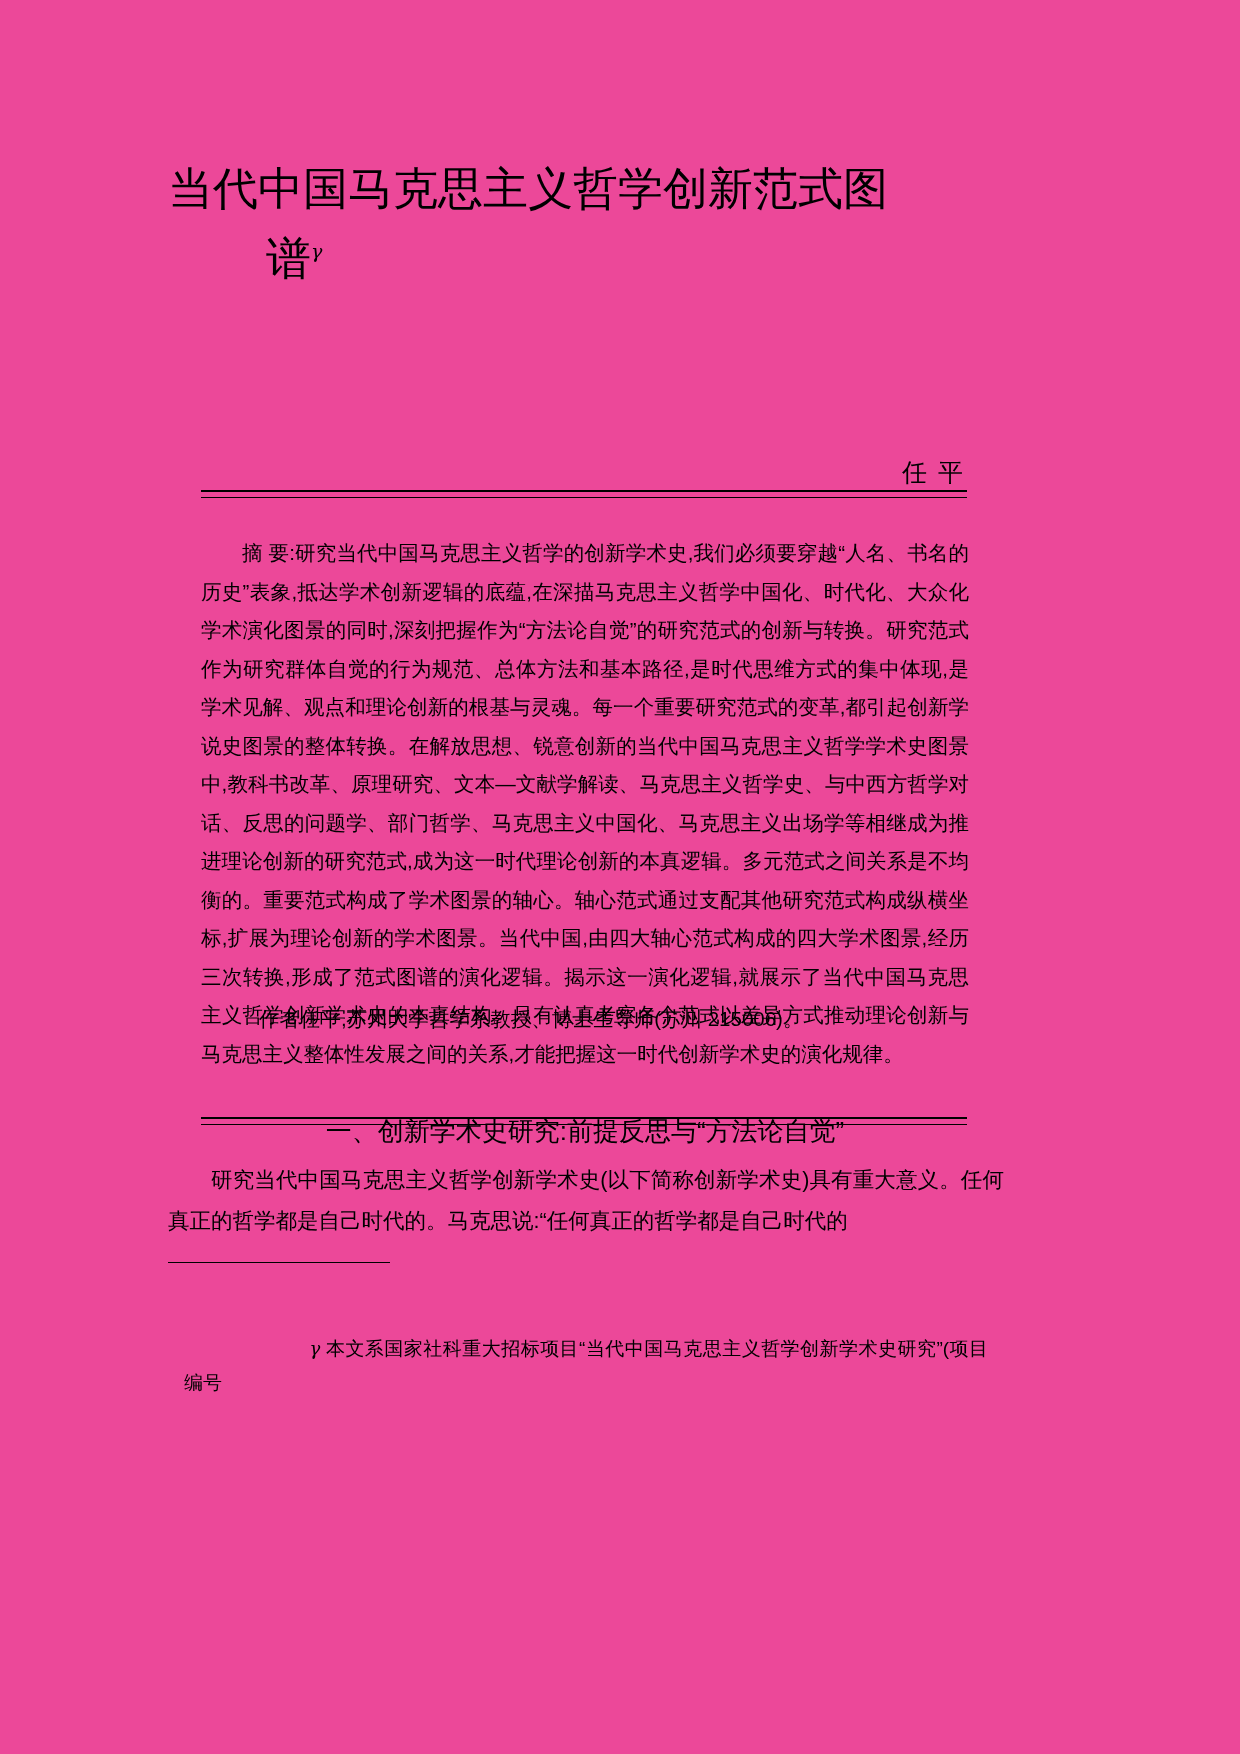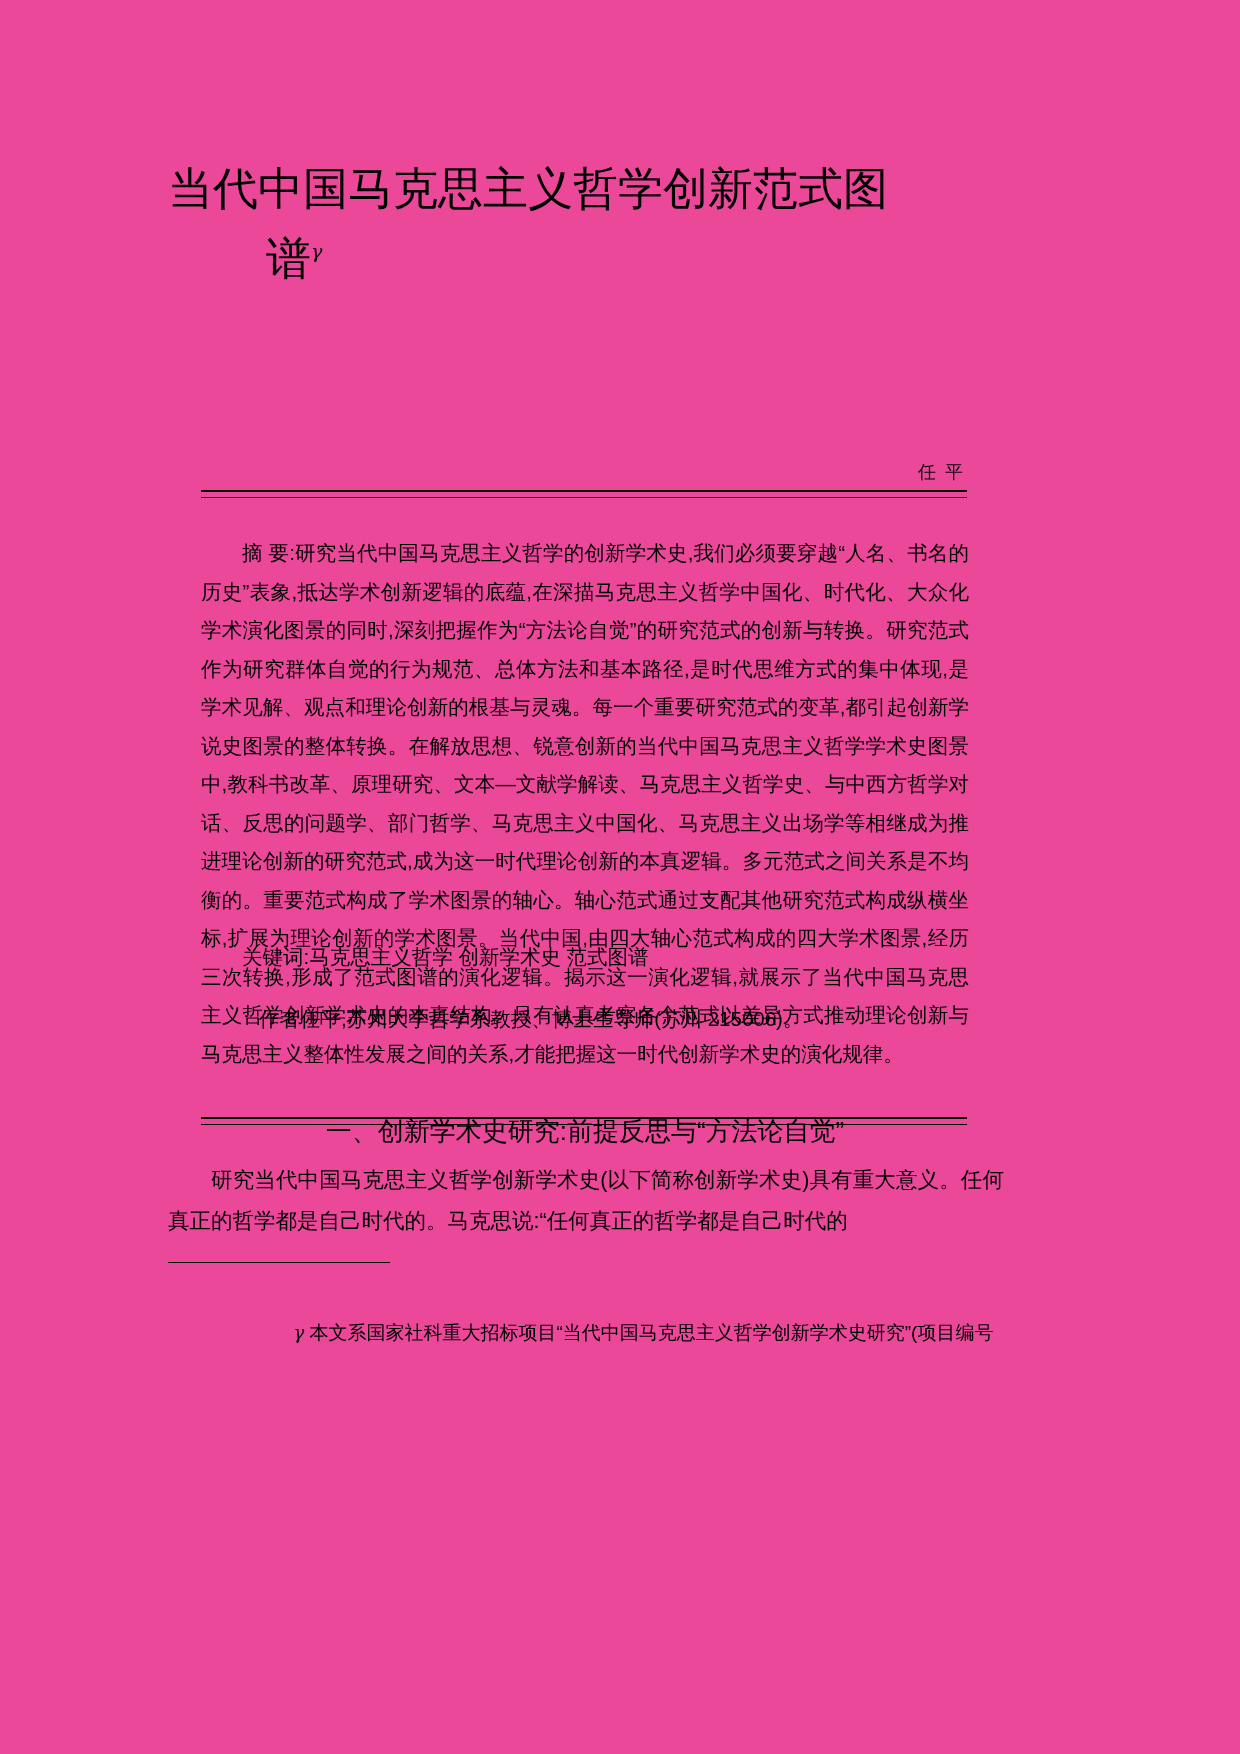--- a/index.html
+++ b/index.html
@@ -48,21 +48,21 @@
     font-style: italic;
   }
 
   
   .author-line {
     position: absolute;
     left: 200px;
     top: 455px;
     width: 765px;
     text-align: right;
-    font-size: 18px;
+    font-size: 25px;
     letter-spacing: 2px;
     line-height: 34px;
   }
 
   
   .rule-double {
     position: absolute;
     left: 201px;
     width: 766px;
     height: 5px;
@@ -148,21 +148,21 @@
   .footnote {
     position: absolute;
     left: 168px;
     top: 1316px;
     width: 836px;
     font-size: 19px;
     line-height: 34px;
     text-align: justify;
     text-justify: inter-character;
   }
-  .footnote p { margin: 0; text-indent: 0; }
+  .footnote p { margin: 16px; text-indent: 0; }
   .footnote .fn-first { text-indent: 6.6em; }
   .fn-mark {
     font-family: "DejaVu Serif", serif;
     font-style: italic;
     font-size: 18px;
   }
 </style>
 </head>
 <body>
 
@@ -174,21 +174,20 @@
   </div>
 
   <div class="author-line">任  平</div>
 
   <div class="rule-double" id="rule-top"></div>
 
   <div class="abstract">
     <p>摘 要:研究当代中国马克思主义哲学的创新学术史,我们必须要穿越“人名、书名的历史”表象,抵达学术创新逻辑的底蕴,在深描马克思主义哲学中国化、时代化、大众化学术演化图景的同时,深刻把握作为“方法论自觉”的研究范式的创新与转换。研究范式作为研究群体自觉的行为规范、总体方法和基本路径,是时代思维方式的集中体现,是学术见解、观点和理论创新的根基与灵魂。每一个重要研究范式的变革,都引起创新学说史图景的整体转换。在解放思想、锐意创新的当代中国马克思主义哲学学术史图景中,教科书改革、原理研究、文本—文献学解读、马克思主义哲学史、与中西方哲学对话、反思的问题学、部门哲学、马克思主义中国化、马克思主义出场学等相继成为推进理论创新的研究范式,成为这一时代理论创新的本真逻辑。多元范式之间关系是不均衡的。重要范式构成了学术图景的轴心。轴心范式通过支配其他研究范式构成纵横坐标,扩展为理论创新的学术图景。当代中国,由四大轴心范式构成的四大学术图景,经历三次转换,形成了范式图谱的演化逻辑。揭示这一演化逻辑,就展示了当代中国马克思主义哲学创新学术史的本真结构。只有认真考察各个范式以差异方式推动理论创新与马克思主义整体性发展之间的关系,才能把握这一时代创新学术史的演化规律。</p>
   </div>
 
-  <div class="keywords">关键词:马克思主义哲学 创新学术史 范式图谱</div>
 
   <div class="author-note">作者任平,苏州大学哲学系教授、博士生导师(苏州 215006)。</div>
 
   <div class="rule-double" id="rule-bottom"></div>
 
   <div class="section-heading">一、创新学术史研究:前提反思与“方法论自觉”</div>
 
   <div class="body-text">
     <p>研究当代中国马克思主义哲学创新学术史(以下简称创新学术史)具有重大意义。任何真正的哲学都是自己时代的。马克思说:“任何真正的哲学都是自己时代的</p>
   </div>

